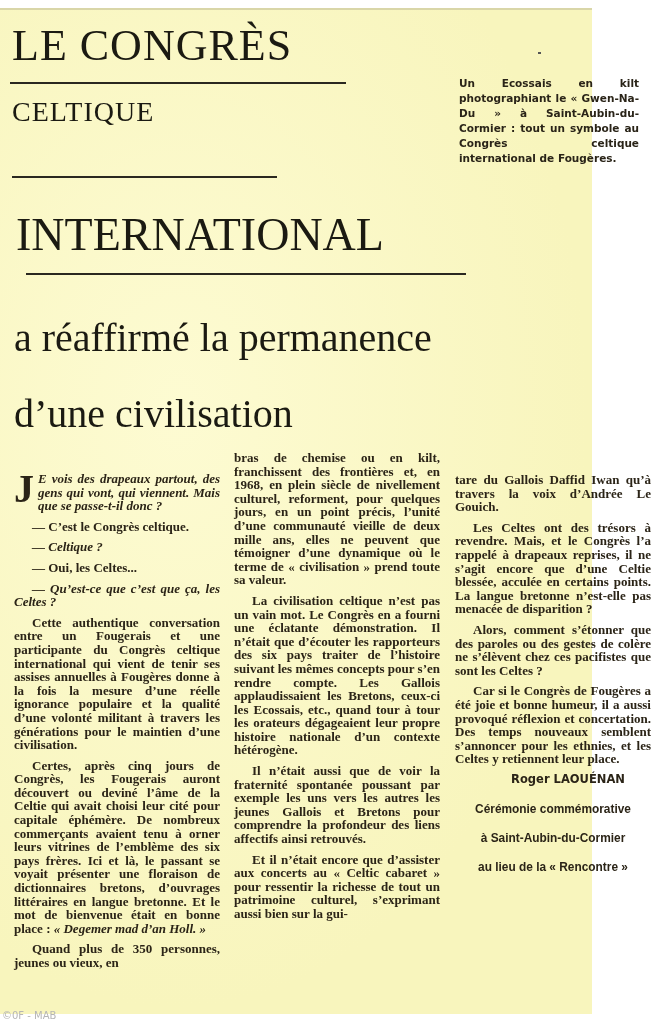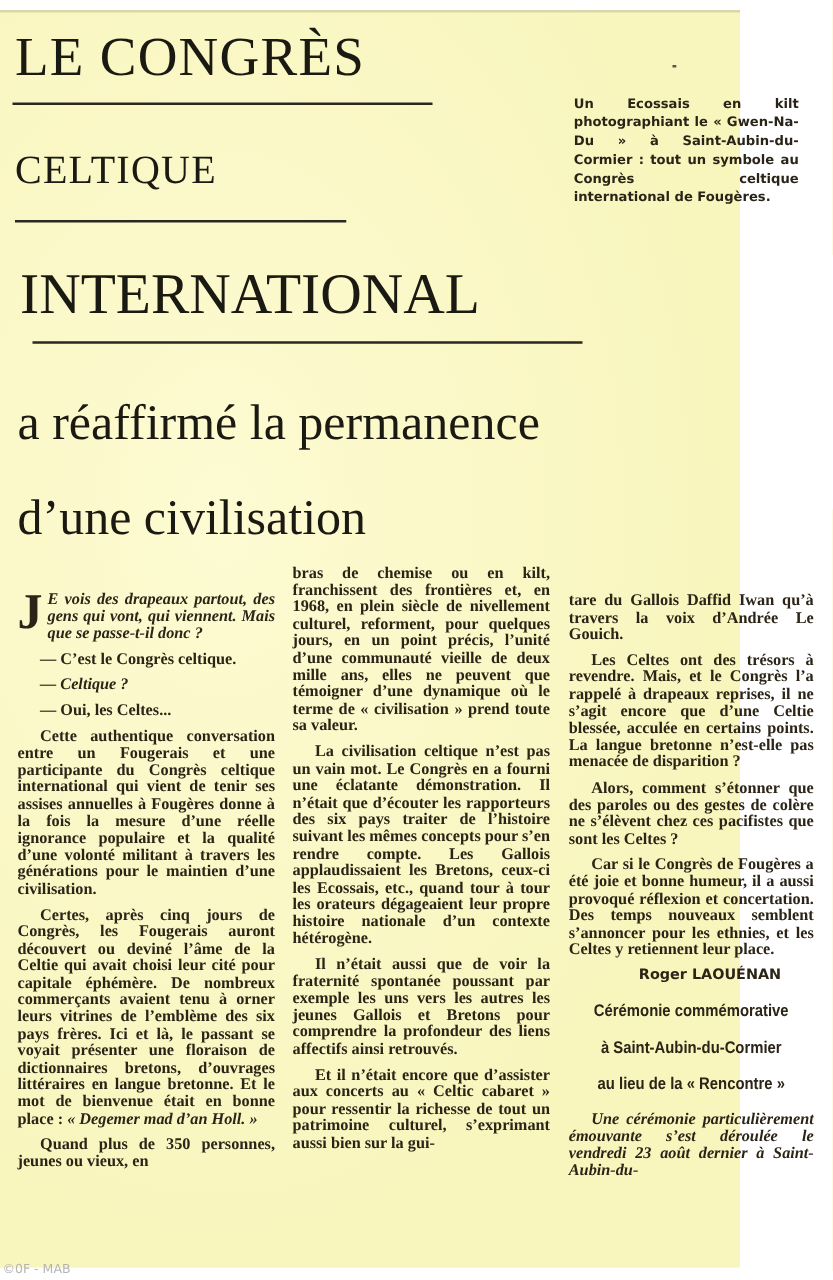--- a/index.html
+++ b/index.html
@@ -13,21 +13,21 @@
     background: #fbf9c6;
     background-image: radial-gradient(ellipse at 30% 40%, #fdfbd2 0%, #f8f5bd 70%);
     border-top: 2px solid #d9d6a8;
   }
   .headline {
     position: absolute; color: #1b1a12;
     font-family: "Liberation Serif", serif; font-weight: normal;
     white-space: nowrap; letter-spacing: 1px;
   }
   .h1 { left: 12px; top: 10px; font-size: 44px; }
-  .h2 { left: 12px; top: 107px; font-size: 32px; }
+  .h2 { left: 12px; top: 86px; font-size: 28px; }
   .h3 { left: 16px; top: 198px; font-size: 46px; letter-spacing: 0px; }
   .rule { position: absolute; height: 2px; background: #2a2820; }
   .r1 { left: 10px; top: 72px; width: 336px; }
   .r2 { left: 12px; top: 166px; width: 265px; }
   .r3 { left: 26px; top: 263px; width: 440px; }
   .subhead {
     position: absolute; color: #1b1a12; font-size: 40px; white-space: nowrap;
     font-family: "Liberation Serif", serif;
   }
   .s1 { left: 14px; top: 304px; }
@@ -86,20 +86,21 @@
   <div class="subhead s1">a réaffirmé la permanence</div>
   <div class="subhead s2">d’une civilisation</div>
 
   <div class="col c1">
     <p class="noindent it">
       <span class="dropcap">J</span><span>E vois des drapeaux partout, des gens qui vont, qui viennent. Mais que se passe-t-il donc ?</span>
     </p>
     <p>— C’est le Congrès celtique.</p>
     <p class="it">— Celtique ?</p>
     <p>— Oui, les Celtes...</p>
+    <p class="it">— Qu’est-ce que c’est que ça, les Celtes ?</p>
     <p>Cette authentique conversation entre un Fougerais et une participante du Congrès celtique international qui vient de tenir ses assises annuelles à Fougères donne à la fois la mesure d’une réelle ignorance populaire et la qualité d’une volonté militant à travers les générations pour le maintien d’une civilisation.</p>
     <p>
       <span>Certes, après cinq jours de Congrès, les Fougerais auront découvert ou deviné l’âme de la Celtie qui avait choisi leur cité pour capitale éphémère. De nombreux commerçants avaient tenu à orner leurs vitrines de l’emblème des six pays frères. Ici et là, le passant se voyait présenter une floraison de dictionnaires bretons, d’ouvrages littéraires en langue bretonne. Et le mot de bienvenue était en bonne place :</span>
       <span class="it">« Degemer mad d’an Holl. »</span>
     </p>
     <p>Quand plus de 350 personnes, jeunes ou vieux, en</p>
   </div>
 
   <div class="col c2">
     <p class="noindent">bras de chemise ou en kilt, franchissent des frontières et, en 1968, en plein siècle de nivellement culturel, reforment, pour quelques jours, en un point précis, l’unité d’une communauté vieille de deux mille ans, elles ne peuvent que témoigner d’une dynamique où le terme de « civilisation » prend toute sa valeur.</p>
@@ -112,19 +113,18 @@
     <p class="noindent">tare du Gallois Daffid Iwan qu’à travers la voix d’Andrée Le Gouich.</p>
     <p>Les Celtes ont des trésors à revendre. Mais, et le Congrès l’a rappelé à drapeaux reprises, il ne s’agit encore que d’une Celtie blessée, acculée en certains points. La langue bretonne n’est-elle pas menacée de disparition ?</p>
     <p>Alors, comment s’étonner que des paroles ou des gestes de colère ne s’élèvent chez ces pacifistes que sont les Celtes ?</p>
     <p>Car si le Congrès de Fougères a été joie et bonne humeur, il a aussi provoqué réflexion et concertation. Des temps nouveaux semblent s’annoncer pour les ethnies, et les Celtes y retiennent leur place.</p>
     <div class="signature">Roger LAOUÉNAN</div>
 
     <div>
       <div class="box-title">Cérémonie commémorative</div>
       <div class="box-title">à Saint-Aubin-du-Cormier</div>
       <div class="box-title">au lieu de la « Rencontre »</div>
-      <p class="box-text">Une cérémonie particulièrement émouvante s’est déroulée le vendredi 23 août dernier à Saint-Aubin-du-</p>
     </div>
   </div>
 
 </div>
 
 <div class="watermark">©0F - MAB</div>
 
 </body></html>

